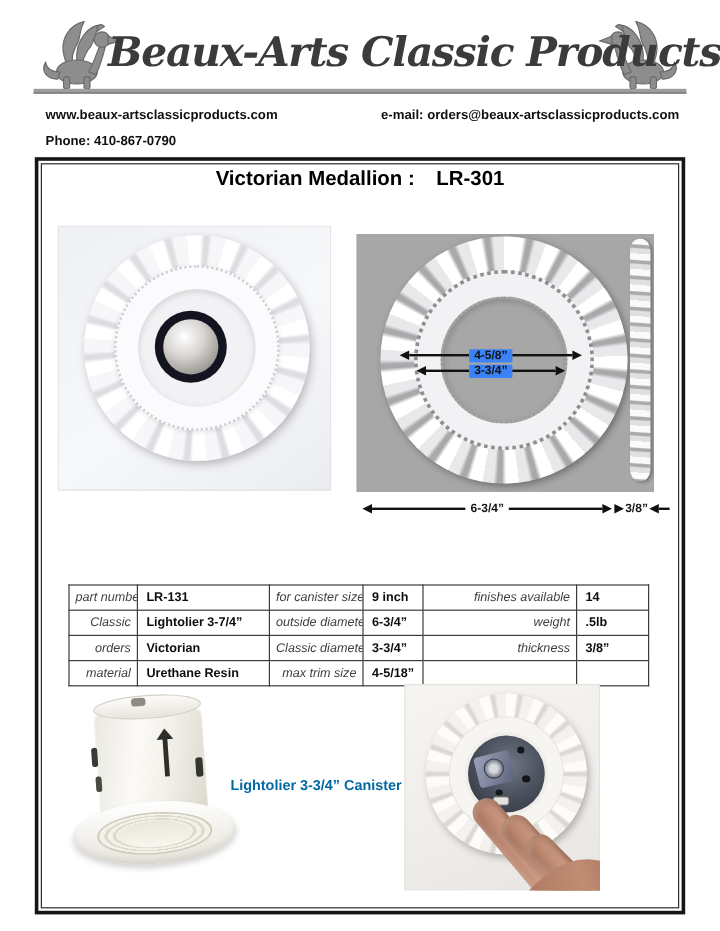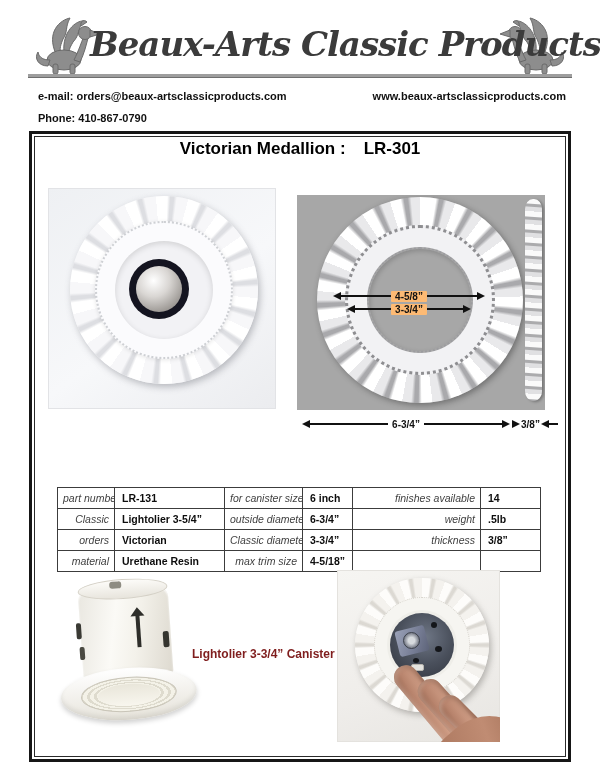--- a/index.html
+++ b/index.html
@@ -76,21 +76,21 @@
     border-radius:8px/10px; box-shadow:2px 1px 3px rgba(0,0,0,.3); }
 
   
   .dim { position:absolute; display:flex; align-items:center; height:12px; }
   .dim .ah { width:0; height:0; border-top:4px solid transparent; border-bottom:4px solid transparent; flex:none; }
   .dim .ah.l { border-right:8px solid #111; }
   .dim .ah.r { border-left:8px solid #111; }
   .dim .ln { flex:1; height:2px; background:#111; }
   .dim .ln.fix { flex:none; }
   .dim .lbl { flex:none; font-size:10px; font-weight:bold; color:#121212; padding:0 4px; white-space:nowrap; }
-  .dim.on-gray .lbl { background:#fdba74; border-radius:1px;text-align:center; }
+  .dim.on-gray .lbl { background:#3b82f6; border-radius:1px;text-align:center; }
   .dim.on-white .lbl { background:#fff; }
 
   
   table.spec {
     position:absolute; left:57px; top:487px; width:483px;
     border-collapse:collapse; table-layout:fixed;
   }
   table.spec td {
     border:1px solid #3c3c3c; height:21px; font-size:10.5px;
     padding:1px 5px; overflow:hidden; white-space:nowrap; background:#fff;
@@ -114,21 +114,21 @@
     border-left:7px solid transparent; border-right:7px solid transparent; border-bottom:9px solid #2e2e2a; }
   .can-clip3 { position:absolute; left:112px; top:52px; width:6px; height:16px; background:#35352f; border-radius:2px; }
   .can-trim { position:absolute; left:6px; top:86px; width:136px; height:52px;
     background:linear-gradient(#ffffff,#e6e3da); border-radius:50%;
     box-shadow:0 3px 5px rgba(0,0,0,.18), inset 0 -3px 5px rgba(0,0,0,.08); }
   .can-baffle { position:absolute; left:20px; top:9px; width:96px; height:35px; border-radius:50%;
     background:repeating-radial-gradient(ellipse at center, #f4f2e8 0 4px, #dedbce 4px 7px);
     border:1px solid #c9c5b8; }
   .can-hole { position:absolute; left:16px; top:6px; width:62px; height:22px; border-radius:50%;
     background:linear-gradient(#e9e6da,#f8f6ee); }
-  .canister-caption { position:absolute; left:192px; top:647px; font-size:12px; font-weight:bold; color:#7f1d1d; }
+  .canister-caption { position:absolute; left:192px; top:647px; font-size:12px; font-weight:bold; color:#0369a1; }
 
   
   .photo-install {
     position:absolute; left:337px; top:570px; width:163px; height:172px;
     background:linear-gradient(160deg,#f6f5f2 0%, #efedea 60%, #e7e5e1 100%);
     overflow:hidden; box-shadow:0 0 0 1px #e4e2de inset;
   }
   .m3-ornate { left:18px; top:8px; width:134px; height:134px;
     background:repeating-conic-gradient(from 0deg, #fdfcfa 0deg 7deg, #dcd9d3 9deg 11deg, #f4f2ee 13deg 20deg);
     box-shadow:2px 3px 6px rgba(90,88,82,.4); }
@@ -187,22 +187,22 @@
       <rect x="44" y="50" width="5" height="10" rx="2"></rect>
       <rect x="27" y="50" width="5" height="10" rx="2"></rect>
       <path d="M22,52 C12,52 8,44 12,38 C13,44 18,46 24,46 Z"></path>
     </g>
   </svg>
 
   <div class="brand-script">Beaux-Arts Classic Products</div>
   <div class="brand-bar"></div>
 
   <div class="contact-row r1">
+    <span>www.beaux-artsclassicproducts.com</span>
     <span>e-mail: orders@beaux-artsclassicproducts.com</span>
-    <span>www.beaux-artsclassicproducts.com</span>
   </div>
   <div class="contact-row r2">
     <span>Phone:  410-867-0790</span>
   </div>
 
   <div class="sheet-frame">
     <div class="sheet-frame-inner"></div>
   </div>
 
   <div class="sheet-title">
@@ -265,27 +265,27 @@
         <col style="width:78px">
       <col style="width:50px">
         <col style="width:128px">
         <col style="width:60px">
     </colgroup>
     <tbody>
       <tr>
         <td class="lbl">part number</td>
         <td class="val">LR-131</td>
         <td class="lbl">for canister size</td>
-        <td class="val">6 inch</td>
+        <td class="val">9 inch</td>
         <td class="lbl">finishes available</td>
         <td class="val">14</td>
       </tr>
       <tr>
         <td class="lbl">Classic</td>
-        <td class="val">Lightolier 3-5/4”</td>
+        <td class="val">Lightolier 3-7/4”</td>
         <td class="lbl">outside diameter</td>
         <td class="val">6-3/4”</td>
         <td class="lbl">weight</td>
         <td class="val">.5lb</td>
       </tr>
       <tr>
         <td class="lbl">orders</td>
         <td class="val">Victorian</td>
         <td class="lbl">Classic diameter</td>
         <td class="val">3-3/4”</td>

